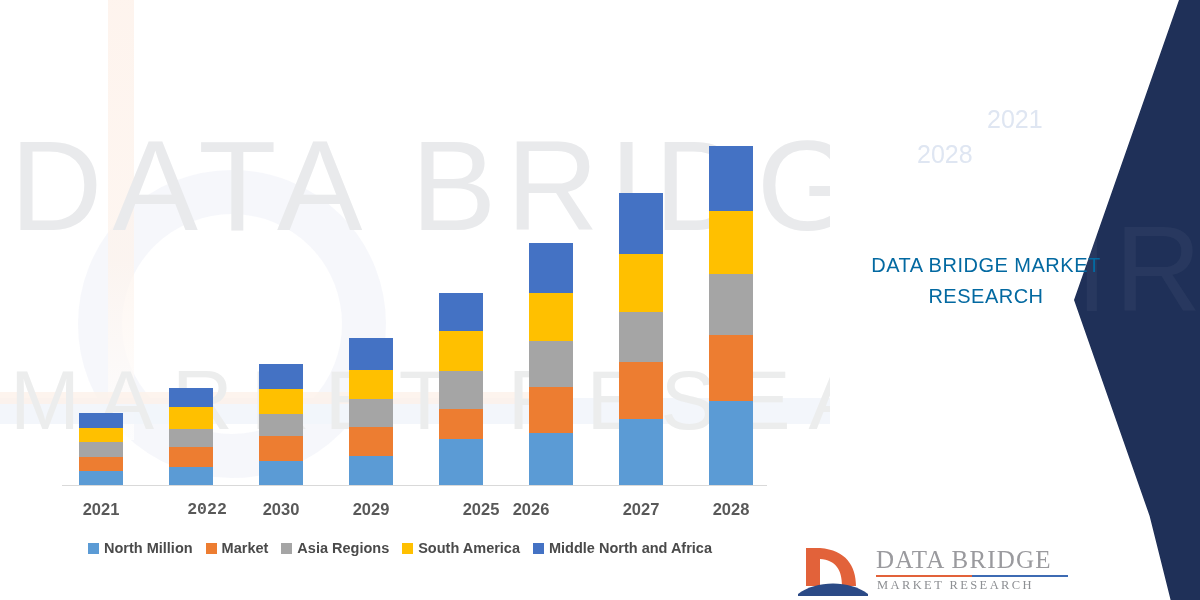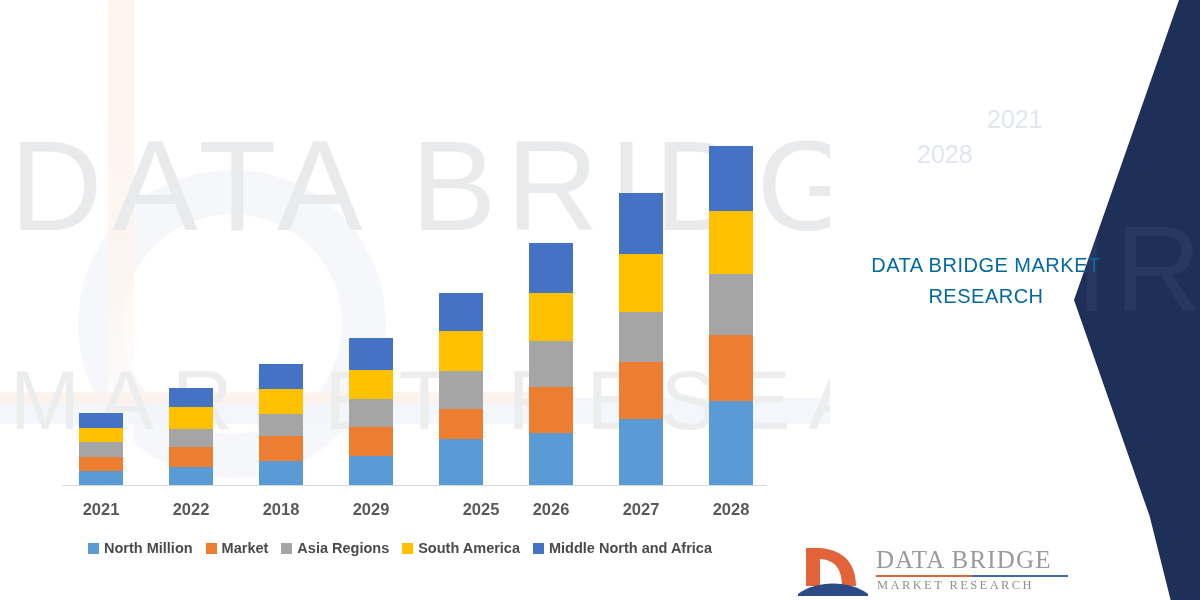--- a/index.html
+++ b/index.html
@@ -297,25 +297,25 @@
           <span class="seg" style="background: rgb(68, 114, 196); height: 65.1389px;"></span>
           <span class="seg" style="background: rgb(255, 192, 0); height: 63.1944px;"></span>
           <span class="seg" style="background: rgb(165, 165, 165); height: 61.25px;"></span>
           <span class="seg" style="background: rgb(237, 125, 49); height: 66.1111px;"></span>
           <span class="seg" style="background: rgb(91, 155, 213); height: 83.6111px;"></span>
         </div>
       </div>
     <div class="axis-line"></div>
     <div id="x-labels">
         <div class="x-label" style="left: 56px;">2021</div>
-        <div class="x-label" style="left: 146px;">2022</div>
-        <div class="x-label" style="left: 236px;">2018</div>
+        <div class="x-label" style="left: 162px; font-family: Liberation Mono, monospace;">2022</div>
+        <div class="x-label" style="left: 236px;">2030</div>
         <div class="x-label" style="left: 326px;">2029</div>
         <div class="x-label" style="left: 436px;">2025</div>
-        <div class="x-label" style="left: 506px;">2026</div>
+        <div class="x-label" style="left: 486px;">2026</div>
         <div class="x-label" style="left: 596px;">2027</div>
         <div class="x-label" style="left: 686px;">2028</div>
       </div>
   </div>
 
   <div class="legend" id="legend">
       <div class="legend-item">
         <span class="legend-swatch" style="background: rgb(91, 155, 213);"></span>
         <span class="legend-text">North Million</span>
       </div>

